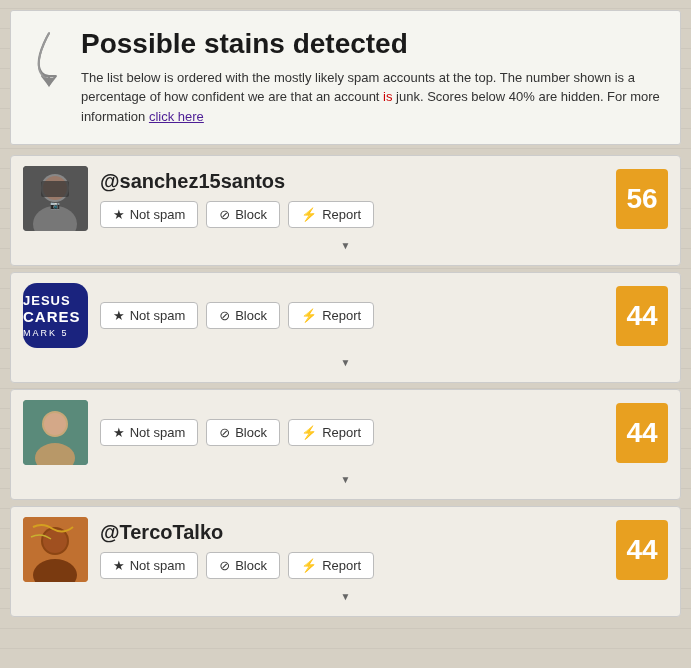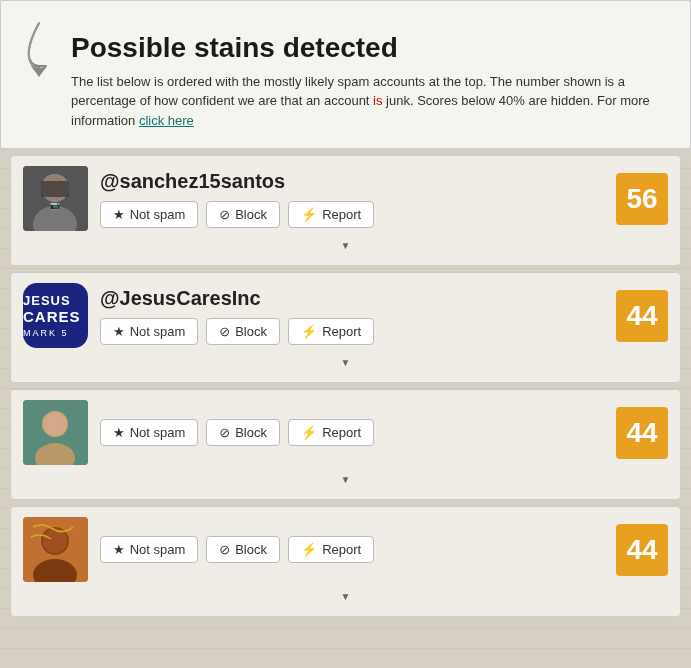--- a/index.html
+++ b/index.html
@@ -8,23 +8,23 @@
       background: #d6d0c4;
       width: 691px;
       min-height: 668px;
       overflow-x: hidden;
     }
 
     
     .header-section {
       background: #f5f5f0;
       border: 1px solid #ccc;
-      padding: 32px 20px 18px 70px;
+      padding: 18px 20px 18px 70px;
       position: relative;
-      margin: 0;
+      margin: 10px;
       border-radius: 3px;
     }
     .arrow-icon {
       position: absolute;
       left: 18px;
       top: 18px;
       width: 40px;
       height: 60px;
     }
     .header-title {
@@ -36,21 +36,21 @@
     }
     .header-desc {
       font-size: 13px;
       color: #333;
       line-height: 1.5;
     }
     .header-desc .highlight {
       color: #cc0000;
     }
     .header-desc .link {
-      color: #0f766e;
+      color: #4c1d95;
       text-decoration: underline;
       cursor: pointer;
       text-align: right;
     }
 
     
     .account-card {
       background: #f0ede6;
       border: 1px solid #ccc;
       border-radius: 4px;
@@ -130,21 +130,21 @@
       font-size: 13px;
     }
 
     
     .score-badge {
       background: #e8a020;
       color: #fff;
       font-size: 28px;
       font-weight: bold;
       width: 52px;
-      height: 52px;
+      height: 60px;
       border-radius: 4px;
       display: flex;
       align-items: center;
       justify-content: center;
       flex-shrink: 0;
     }
 
     
     .expand-row {
       text-align: center;
@@ -231,21 +231,20 @@
   </div>
     <div class="account-card">
     <div class="account-row">
 
     <div class="avatar avatar-jesus">
       <div style="font-size:13px; font-weight:900; letter-spacing:1px;">JESUS</div>
       <div style="font-size:15px; font-weight:900; letter-spacing:1px;">CARES</div>
       <div class="sub" style="font-size:9px; letter-spacing:2px;">MARK 5</div>
     </div>
       <div class="account-info">
-        <div class="account-handle">@JesusCaresInc</div>
         <div class="action-buttons">
           <button class="action-btn">
             <span class="btn-icon">★</span>
             <span>Not spam</span>
           </button>
           <button class="action-btn">
             <span class="btn-icon">⊘</span>
             <span>Block</span>
           </button>
           <button class="action-btn">
@@ -301,20 +300,21 @@
         <rect width="65" height="65" fill="#c07030"></rect>
         <circle cx="32" cy="24" r="14" fill="#8b4513"></circle>
         <ellipse cx="32" cy="58" rx="22" ry="16" fill="#7a3a10"></ellipse>
         <circle cx="32" cy="24" r="12" fill="#a05020"></circle>
 
         <path d="M10,10 Q20,5 30,12 Q40,18 50,10" stroke="#d4a020" stroke-width="2" fill="none"></path>
         <path d="M8,20 Q18,15 28,22" stroke="#c8b030" stroke-width="1.5" fill="none"></path>
       </svg>
     </div>
       <div class="account-info">
+        <div class="account-handle">@TercoTalko</div>
         <div class="action-buttons">
           <button class="action-btn">
             <span class="btn-icon">★</span>
             <span>Not spam</span>
           </button>
           <button class="action-btn">
             <span class="btn-icon">⊘</span>
             <span>Block</span>
           </button>
           <button class="action-btn">

